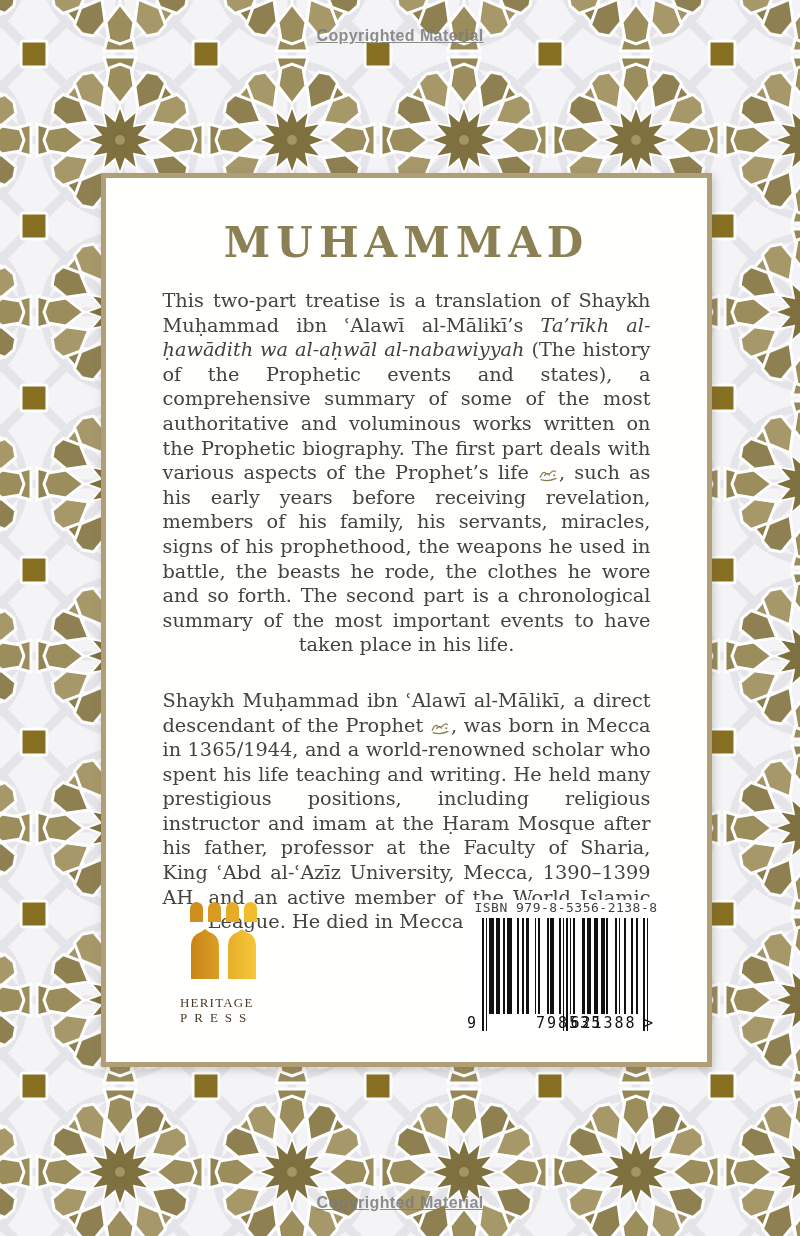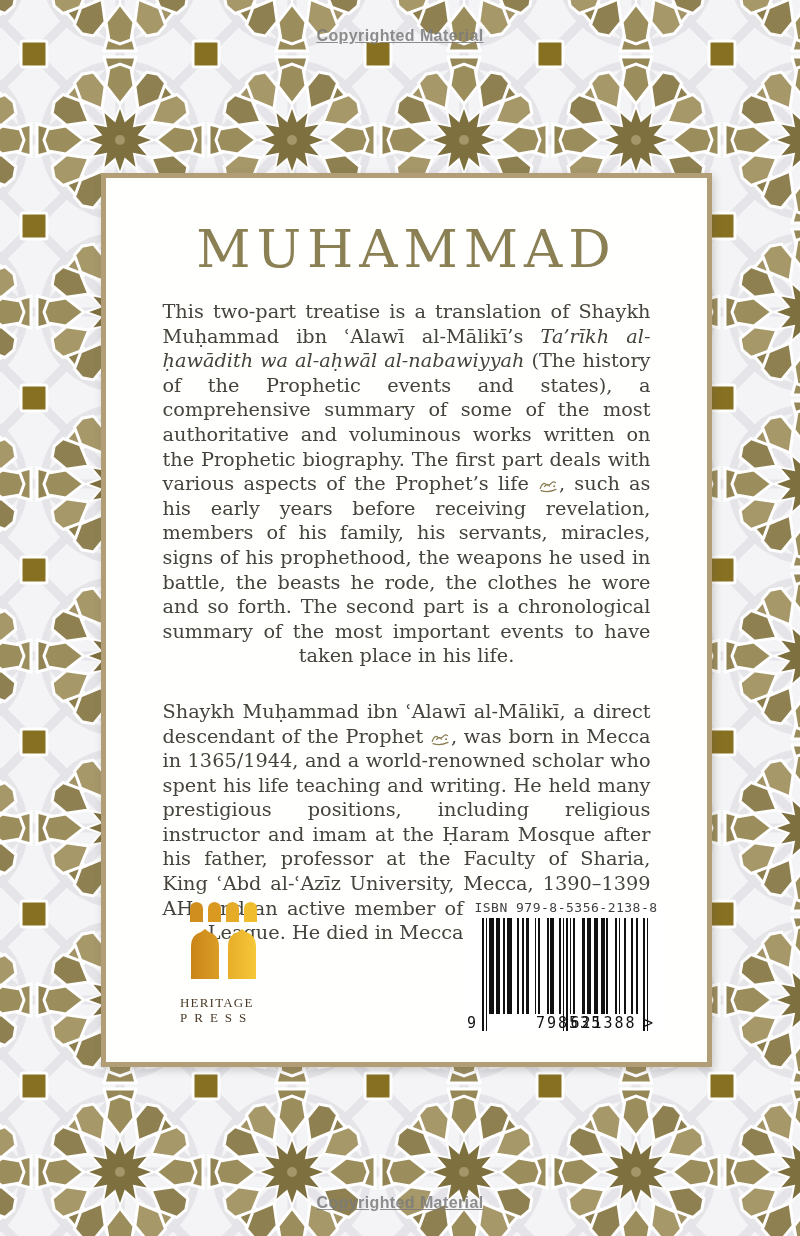--- a/index.html
+++ b/index.html
@@ -8,21 +8,21 @@
   .bg-pattern{position:absolute;left:0;top:0;z-index:0;}
   .watermark{position:absolute;left:0;right:0;z-index:3;text-align:center;
              font-family:"Liberation Sans", sans-serif;font-size:16px;font-weight:bold;
              color:rgba(122,122,122,0.85);letter-spacing:0.4px;text-decoration:underline;}
   .watermark.top{top:27px;}
   .watermark.bottom{top:1194px;}
 
   .panel{position:absolute;left:101px;top:173px;width:611px;height:894px;z-index:2;
          background:#fffffe;border:5px solid #b19e77;box-sizing:border-box;
          box-shadow:2px 3px 8px rgba(100,95,80,0.28);}
-  .book-title{margin:44px 0 0;text-align:center;font-size:53px;font-weight:400;
+  .book-title{margin:44px 0 0;text-align:center;font-size:42px;font-weight:700;
               letter-spacing:6px;color:#8b8054;line-height:1;}
   .book-subtitle{margin:5px 0 0;text-align:center;font-size:21px;font-weight:400;
                  letter-spacing:4.5px;color:#8d8257;line-height:1.1;}
   .synopsis{width:488px;margin:25px auto 12px;font-size:19.3px;line-height:24.6px;
             color:#45433c;text-align:justify;}
   .synopsis p{margin:0 0 31px;text-align-last:center;}
   .synopsis em{font-style:italic;}
   .pbuh{display:inline-block;vertical-align:-3px;line-height:0;}
 
   .publisher-logo{position:absolute;left:74px;top:724px;width:120px;}

